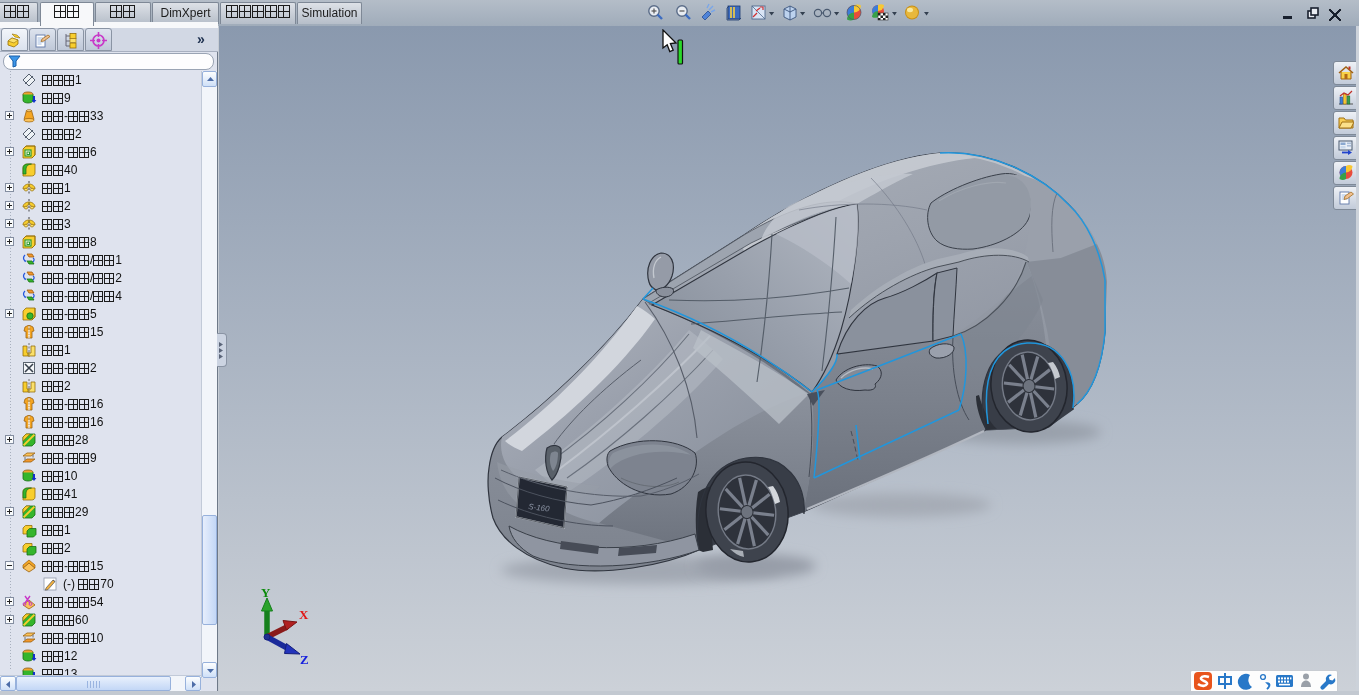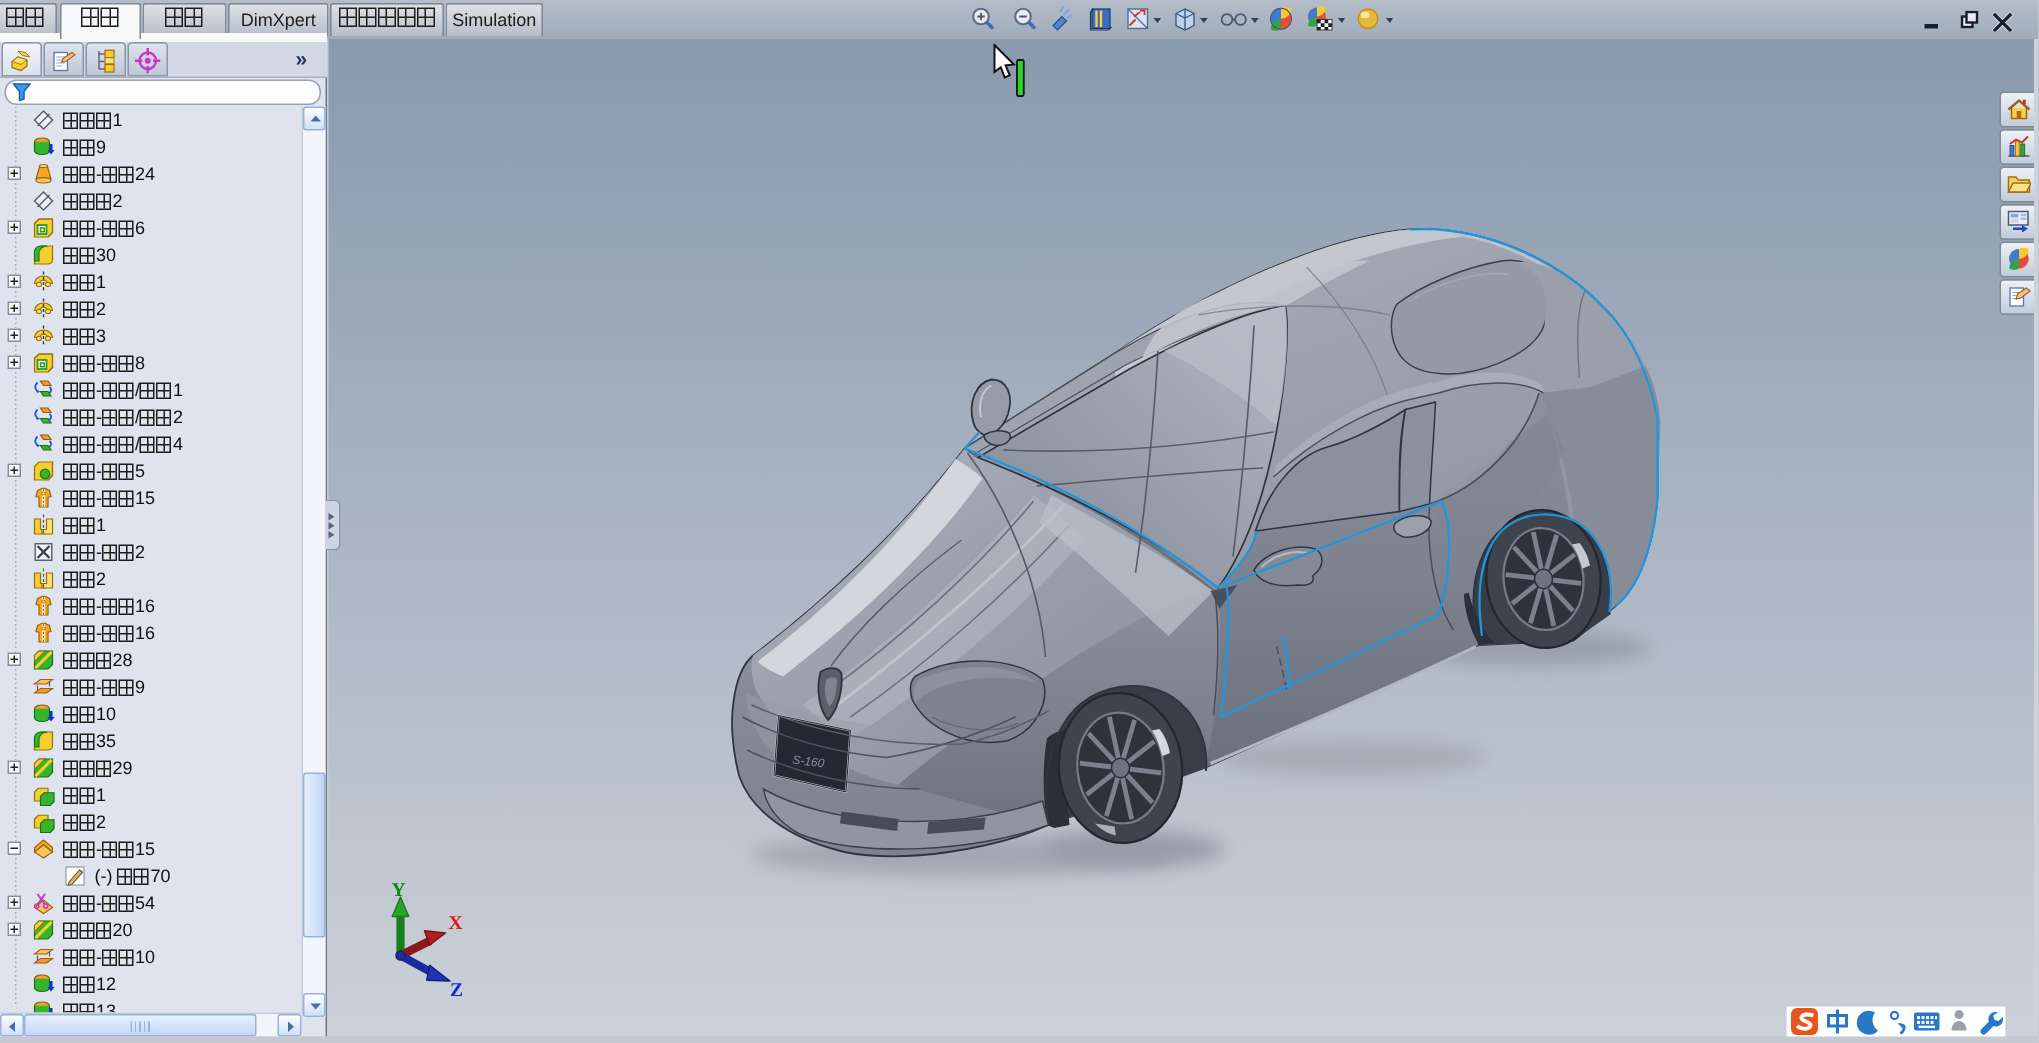--- a/index.html
+++ b/index.html
@@ -139,21 +139,21 @@
         </svg>
         <div class="tlabel" style="left:42px"><i class="z" style="width:10px;height:11px;margin-right:1px"></i><i class="z" style="width:10px;height:11px;margin-right:1px"></i><span>9</span></div>
       </div>
       <div class="trow" style="top:36px;width:201px">
         <div class="plus more" style="left:5px"></div>
         <svg class="ticon" style="left:21px" width="16" height="16" viewBox="0 0 16 16">
           <path d="M5.5 2.5h5l2.5 9c-3 2-7 2-10 0z" fill="#f5a623" stroke="#9a6210" stroke-width="0.8"></path>
           <ellipse cx="8" cy="2.7" rx="2.6" ry="1" fill="#ffd98a" stroke="#9a6210" stroke-width="0.7"></ellipse>
           <ellipse cx="8" cy="12.2" rx="5" ry="1.8" fill="#fbc35c" stroke="#9a6210" stroke-width="0.7"></ellipse>
         </svg>
-        <div class="tlabel" style="left:42px"><i class="z" style="width:10px;height:11px;margin-right:1px"></i><i class="z" style="width:10px;height:11px;margin-right:1px"></i><span>-</span><i class="z" style="width:10px;height:11px;margin-right:1px"></i><i class="z" style="width:10px;height:11px;margin-right:1px"></i><span>24</span></div>
+        <div class="tlabel" style="left:42px"><i class="z" style="width:10px;height:11px;margin-right:1px"></i><i class="z" style="width:10px;height:11px;margin-right:1px"></i><span>-</span><i class="z" style="width:10px;height:11px;margin-right:1px"></i><i class="z" style="width:10px;height:11px;margin-right:1px"></i><span>33</span></div>
       </div>
       <div class="trow" style="top:54px;width:201px">
         <svg class="ticon" style="left:21px" width="16" height="16" viewBox="0 0 16 16">
           <path d="M8 2L14 8L8 14L2 8Z" fill="#eef2f6" stroke="#555f6e" stroke-width="1"></path>
           <path d="M4 12L12 4" stroke="#555f6e" stroke-width="1"></path>
         </svg>
         <div class="tlabel" style="left:42px"><i class="z" style="width:10px;height:11px;margin-right:1px"></i><i class="z" style="width:10px;height:11px;margin-right:1px"></i><i class="z" style="width:10px;height:11px;margin-right:1px"></i><span>2</span></div>
       </div>
       <div class="trow" style="top:72px;width:201px">
         <div class="plus more" style="left:5px"></div>
@@ -163,21 +163,21 @@
           <rect x="4" y="6" width="6" height="6" fill="#fdfdf0" stroke="#2c9a2c" stroke-width="1.2"></rect>
           <rect x="6" y="8" width="2.5" height="2.5" fill="none" stroke="#2c9a2c" stroke-width="1"></rect>
         </svg>
         <div class="tlabel" style="left:42px"><i class="z" style="width:10px;height:11px;margin-right:1px"></i><i class="z" style="width:10px;height:11px;margin-right:1px"></i><span>-</span><i class="z" style="width:10px;height:11px;margin-right:1px"></i><i class="z" style="width:10px;height:11px;margin-right:1px"></i><span>6</span></div>
       </div>
       <div class="trow" style="top:90px;width:201px">
         <svg class="ticon" style="left:21px" width="16" height="16" viewBox="0 0 16 16">
           <path d="M2 6c0-2.5 2-4 4.5-4H14v9c0 2-1.5 3-3.5 3H2z" fill="#f8ce2e" stroke="#96700a" stroke-width="0.8"></path>
           <path d="M2 6c0-2.5 2-4 4.5-4l4 0c-3 0-5.5 2-5.5 5v5H2z" fill="#35b52c" stroke="#1a6e14" stroke-width="0.7"></path>
         </svg>
-        <div class="tlabel" style="left:42px"><i class="z" style="width:10px;height:11px;margin-right:1px"></i><i class="z" style="width:10px;height:11px;margin-right:1px"></i><span>30</span></div>
+        <div class="tlabel" style="left:42px"><i class="z" style="width:10px;height:11px;margin-right:1px"></i><i class="z" style="width:10px;height:11px;margin-right:1px"></i><span>40</span></div>
       </div>
       <div class="trow" style="top:108px;width:201px">
         <div class="plus more" style="left:5px"></div>
         <svg class="ticon" style="left:21px" width="16" height="16" viewBox="0 0 16 16">
           <path d="M2 9c0-2.8 2.7-5 6-5s6 2.2 6 5h-3.4c0-1.2-1.2-2.2-2.6-2.2S5.4 7.8 5.4 9z" fill="#f8ce2e" stroke="#96700a" stroke-width="0.8"></path>
           <ellipse cx="5" cy="9.6" rx="1.7" ry="1.4" fill="#fbe06a" stroke="#96700a" stroke-width="0.7"></ellipse>
           <ellipse cx="11" cy="9.6" rx="1.7" ry="1.4" fill="#fbe06a" stroke="#96700a" stroke-width="0.7"></ellipse>
           <path d="M8 1v14" stroke="#333" stroke-width="0.9" stroke-dasharray="2 1.5"></path>
         </svg>
         <div class="tlabel" style="left:42px"><i class="z" style="width:10px;height:11px;margin-right:1px"></i><i class="z" style="width:10px;height:11px;margin-right:1px"></i><span>1</span></div>
@@ -325,21 +325,21 @@
           <path d="M13 6v5" stroke="#1133cc" stroke-width="2"></path>
           <path d="M13 13l-2.4-3h4.8z" fill="#1133cc"></path>
         </svg>
         <div class="tlabel" style="left:42px"><i class="z" style="width:10px;height:11px;margin-right:1px"></i><i class="z" style="width:10px;height:11px;margin-right:1px"></i><span>10</span></div>
       </div>
       <div class="trow" style="top:414px;width:201px">
         <svg class="ticon" style="left:21px" width="16" height="16" viewBox="0 0 16 16">
           <path d="M2 6c0-2.5 2-4 4.5-4H14v9c0 2-1.5 3-3.5 3H2z" fill="#f8ce2e" stroke="#96700a" stroke-width="0.8"></path>
           <path d="M2 6c0-2.5 2-4 4.5-4l4 0c-3 0-5.5 2-5.5 5v5H2z" fill="#35b52c" stroke="#1a6e14" stroke-width="0.7"></path>
         </svg>
-        <div class="tlabel" style="left:42px"><i class="z" style="width:10px;height:11px;margin-right:1px"></i><i class="z" style="width:10px;height:11px;margin-right:1px"></i><span>35</span></div>
+        <div class="tlabel" style="left:42px"><i class="z" style="width:10px;height:11px;margin-right:1px"></i><i class="z" style="width:10px;height:11px;margin-right:1px"></i><span>41</span></div>
       </div>
       <div class="trow" style="top:432px;width:201px">
         <div class="plus more" style="left:5px"></div>
         <svg class="ticon" style="left:21px" width="16" height="16" viewBox="0 0 16 16">
           <path d="M2 5l3-3h9v9l-3 3H2z" fill="#35b52c" stroke="#1a6e14" stroke-width="0.8"></path>
           <path d="M13.4 2.6L2.6 13.4" stroke="#f8ce2e" stroke-width="2"></path>
           <path d="M2 5l3-3h4L2 9z" fill="#f8ce2e" stroke="#96700a" stroke-width="0.7"></path>
         </svg>
         <div class="tlabel" style="left:42px"><i class="z" style="width:10px;height:11px;margin-right:1px"></i><i class="z" style="width:10px;height:11px;margin-right:1px"></i><i class="z" style="width:10px;height:11px;margin-right:1px"></i><span>29</span></div>
       </div>
@@ -383,21 +383,21 @@
         </svg>
         <div class="tlabel" style="left:42px"><i class="z" style="width:10px;height:11px;margin-right:1px"></i><i class="z" style="width:10px;height:11px;margin-right:1px"></i><span>-</span><i class="z" style="width:10px;height:11px;margin-right:1px"></i><i class="z" style="width:10px;height:11px;margin-right:1px"></i><span>54</span></div>
       </div>
       <div class="trow" style="top:540px;width:201px">
         <div class="plus more" style="left:5px"></div>
         <svg class="ticon" style="left:21px" width="16" height="16" viewBox="0 0 16 16">
           <path d="M2 5l3-3h9v9l-3 3H2z" fill="#35b52c" stroke="#1a6e14" stroke-width="0.8"></path>
           <path d="M13.4 2.6L2.6 13.4" stroke="#f8ce2e" stroke-width="2"></path>
           <path d="M2 5l3-3h4L2 9z" fill="#f8ce2e" stroke="#96700a" stroke-width="0.7"></path>
         </svg>
-        <div class="tlabel" style="left:42px"><i class="z" style="width:10px;height:11px;margin-right:1px"></i><i class="z" style="width:10px;height:11px;margin-right:1px"></i><i class="z" style="width:10px;height:11px;margin-right:1px"></i><span>20</span></div>
+        <div class="tlabel" style="left:42px"><i class="z" style="width:10px;height:11px;margin-right:1px"></i><i class="z" style="width:10px;height:11px;margin-right:1px"></i><i class="z" style="width:10px;height:11px;margin-right:1px"></i><span>60</span></div>
       </div>
       <div class="trow" style="top:558px;width:201px">
         <svg class="ticon" style="left:21px" width="16" height="16" viewBox="0 0 16 16">
           <path d="M2 6l4-3h8l-4 3z" fill="#fbc35c" stroke="#9a6210" stroke-width="0.8"></path>
           <path d="M2 12l4-3h8l-4 3z" fill="#f5992c" stroke="#9a6210" stroke-width="0.8"></path>
           <path d="M4 7v3M12 4.5v3" stroke="#555" stroke-width="0.8"></path>
         </svg>
         <div class="tlabel" style="left:42px"><i class="z" style="width:10px;height:11px;margin-right:1px"></i><i class="z" style="width:10px;height:11px;margin-right:1px"></i><span>-</span><i class="z" style="width:10px;height:11px;margin-right:1px"></i><i class="z" style="width:10px;height:11px;margin-right:1px"></i><span>10</span></div>
       </div>
       <div class="trow" style="top:576px;width:201px">

